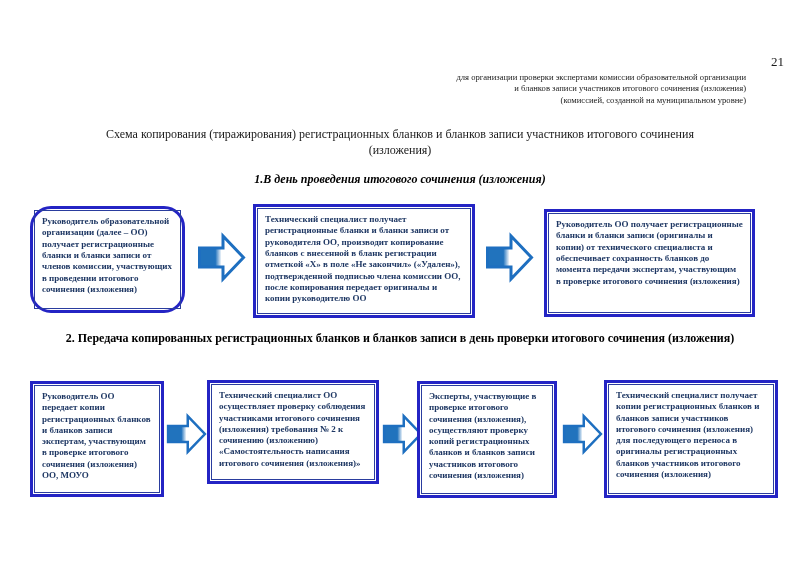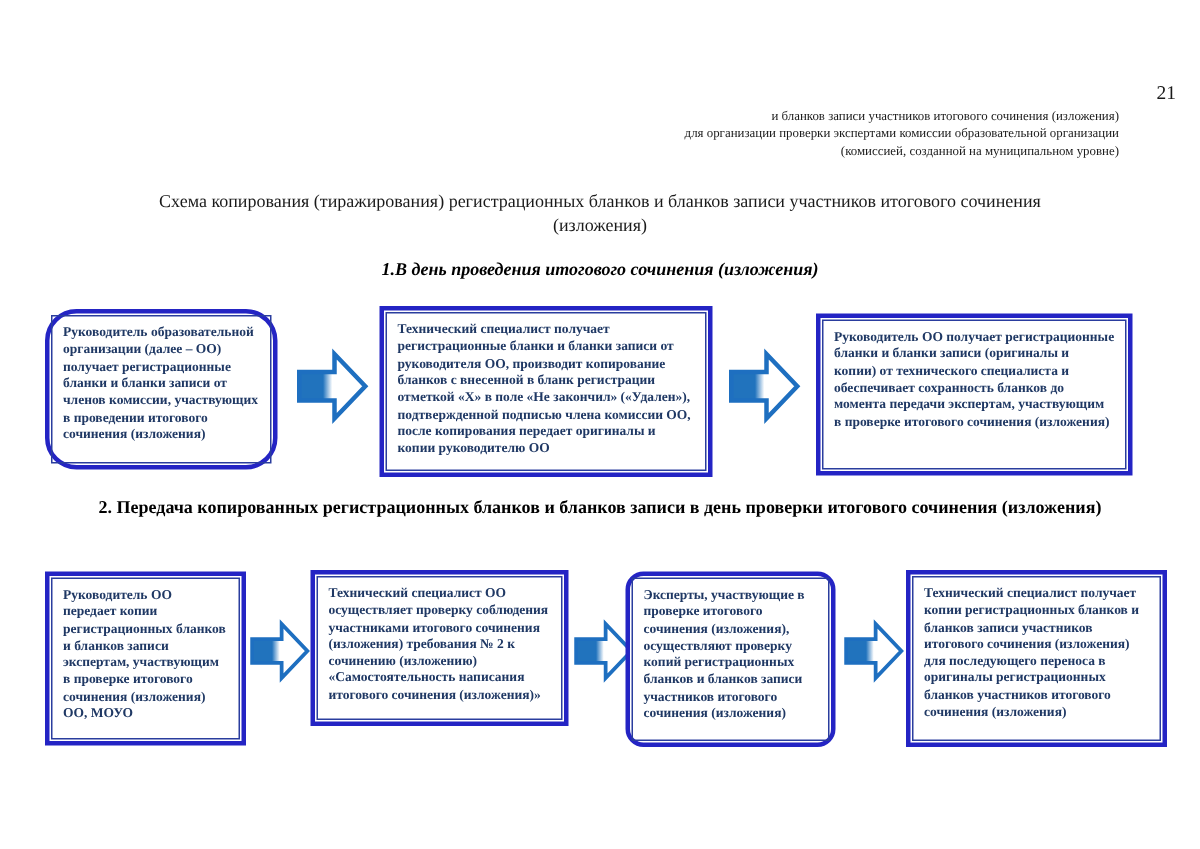--- a/index.html
+++ b/index.html
@@ -58,22 +58,22 @@
       <stop offset="0.5" class="gstop-b"></stop>
     </linearGradient>
   </defs>
 </svg>
 
 <div class="page">
 
   <div class="page-number">21</div>
 
   <div class="annotation">
+    <div>для организации проверки экспертами комиссии образовательной организации</div>
     <div>и бланков записи участников итогового сочинения (изложения)</div>
-    <div>для организации проверки экспертами комиссии образовательной организации</div>
     <div>(комиссией, созданной на муниципальном уровне)</div>
   </div>
 
   <div class="doc-title">Схема копирования (тиражирования) регистрационных бланков и бланков записи участников итогового сочинения (изложения)</div>
 
   <div class="sec-heading sec1-heading">1.В день проведения итогового сочинения (изложения)</div>
 
   <div class="row1">
     <div class="box" style="left:30px;top:206px;width:155px;height:107px;border-radius:21px;">
       <div class="box-inner">Руководитель образовательной организации (далее – ОО) получает регистрационные бланки и бланки записи от членов комиссии, участвующих в проведении итогового сочинения (изложения)</div>
@@ -100,21 +100,21 @@
     </div>
     <svg class="arrow" style="left:166px;top:407px;" width="41" height="54" viewBox="0 0 49 55">
       <path class="arrow-path" d="M2.5,18 H26 V6 L46.5,27.5 L26,49 V37 H2.5 Z"></path>
     </svg>
     <div class="box" style="left:207px;top:380px;width:172px;height:104px;">
       <div class="box-inner">Технический специалист ОО осуществляет проверку соблюдения участниками итогового сочинения (изложения) требования № 2 к сочинению (изложению) «Самостоятельность написания итогового сочинения (изложения)»</div>
     </div>
     <svg class="arrow" style="left:382px;top:407px;" width="41" height="54" viewBox="0 0 49 55">
       <path class="arrow-path" d="M2.5,18 H26 V6 L46.5,27.5 L26,49 V37 H2.5 Z"></path>
     </svg>
-    <div class="box" style="left:417px;top:381px;width:140px;height:117px;border-radius:12px;">
+    <div class="box" style="left:417px;top:381px;width:140px;height:117px;">
       <div class="box-inner">Эксперты, участвующие в проверке итогового сочинения (изложения), осуществляют проверку копий регистрационных бланков и бланков записи участников итогового сочинения (изложения)</div>
     </div>
     <svg class="arrow" style="left:562px;top:407px;" width="41" height="54" viewBox="0 0 49 55">
       <path class="arrow-path" d="M2.5,18 H26 V6 L46.5,27.5 L26,49 V37 H2.5 Z"></path>
     </svg>
     <div class="box" style="left:604px;top:380px;width:174px;height:118px;">
       <div class="box-inner">Технический специалист получает копии регистрационных бланков и бланков записи участников итогового сочинения (изложения) для последующего переноса в оригиналы регистрационных бланков участников итогового сочинения (изложения)</div>
     </div>
   </div>
 

